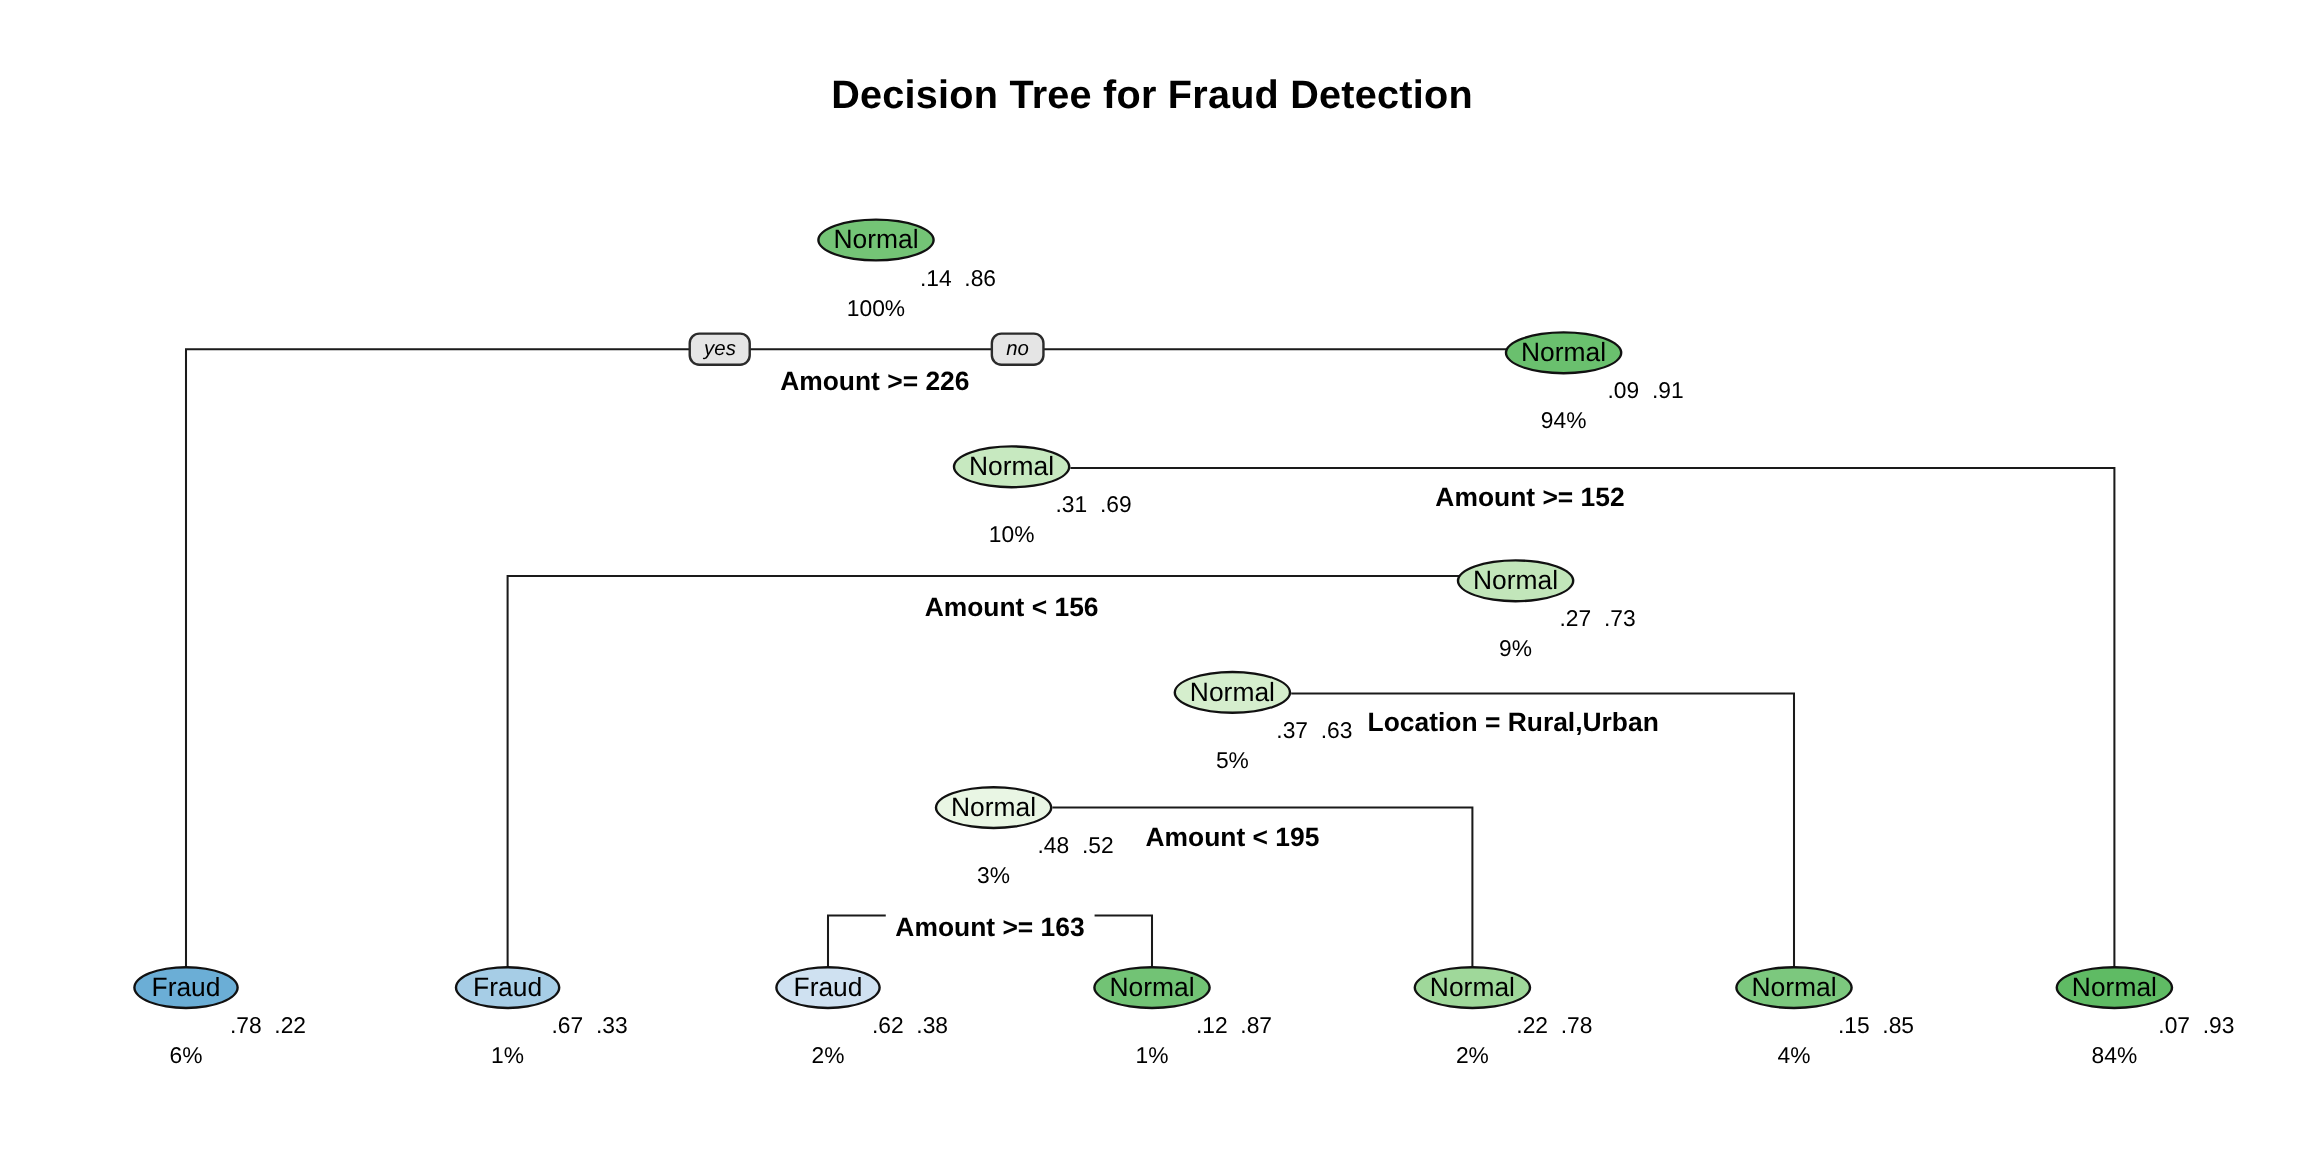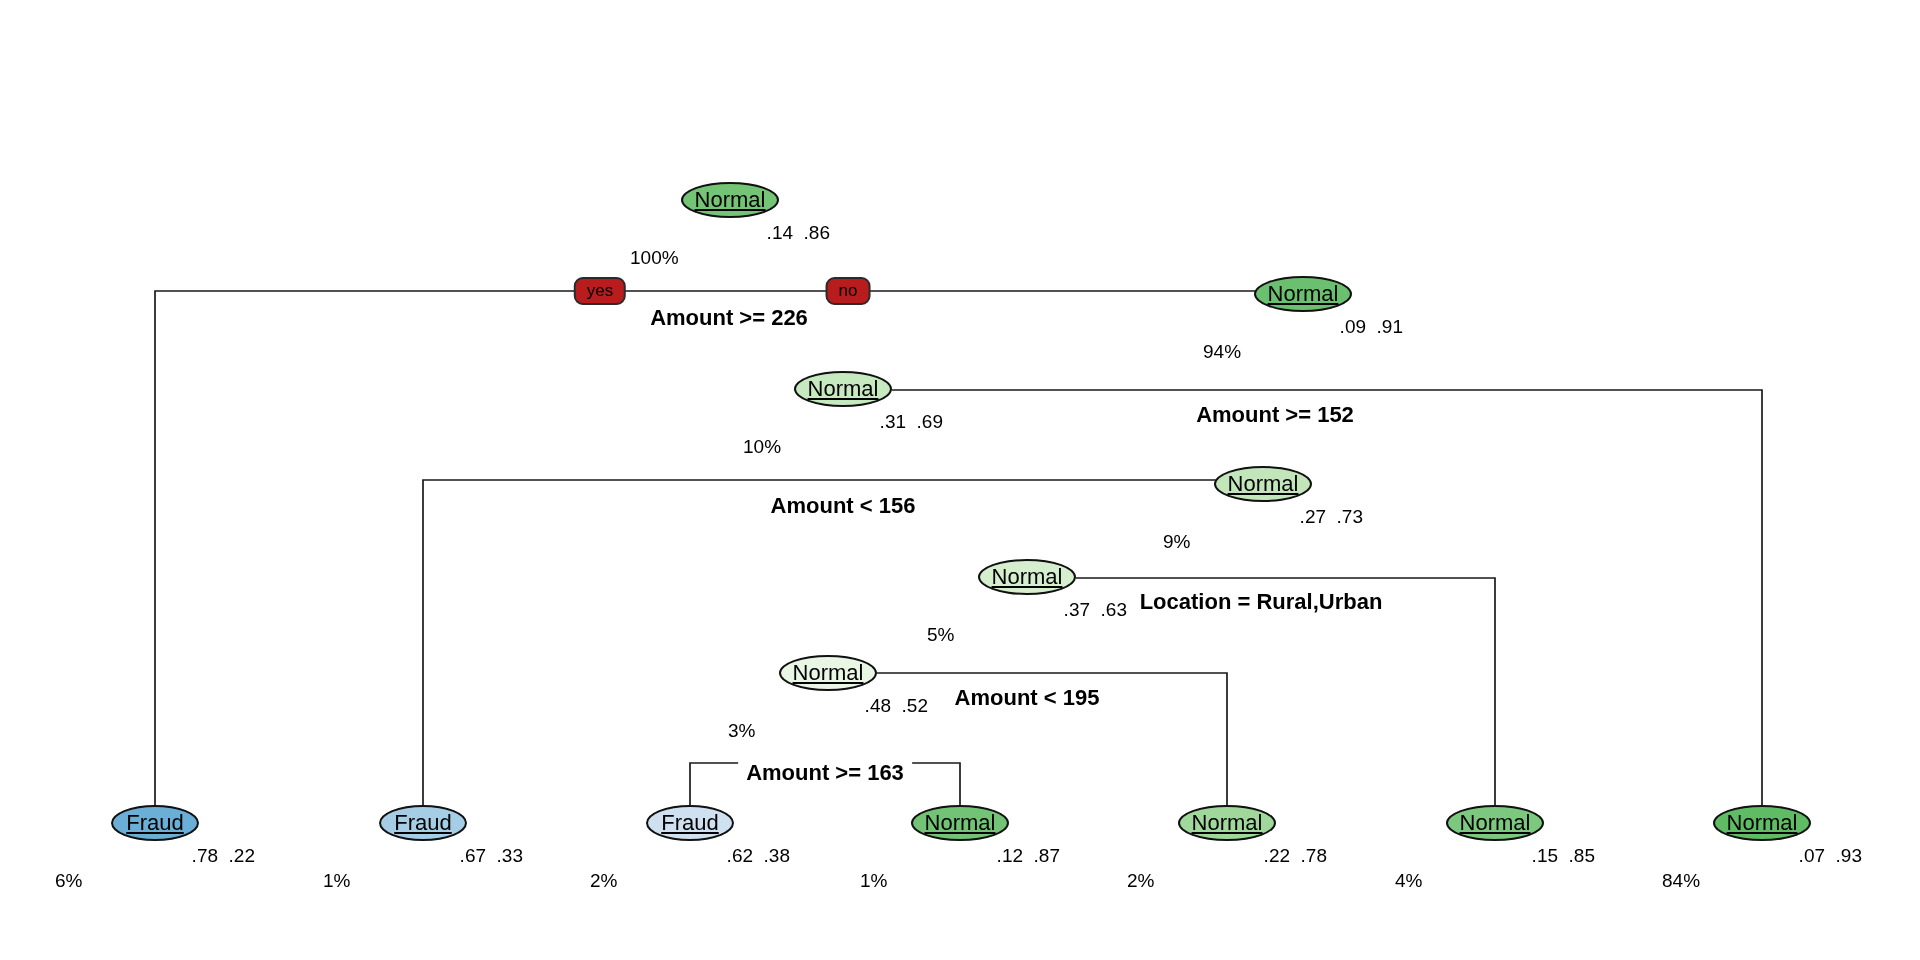--- a/index.html
+++ b/index.html
@@ -12,46 +12,47 @@
     font-size:33px;font-weight:bold;letter-spacing:0.2px;z-index:2;
   }
   svg.connectors{position:absolute;left:0;top:0;z-index:1;}
   .split{
     position:absolute;transform:translate(-50%,-50%);
     background:#ffffff;padding:0 8px;font-weight:bold;font-size:22px;
     white-space:nowrap;z-index:2;line-height:26px;margin-top:27px;
   }
   .badge{
     position:absolute;transform:translate(-50%,-50%);
-    border:2px solid #2b2b2b;border-radius:9px;background:#b91c1c;
-    font-size:17px;line-height:17px;padding:3px 11px 4px;
+    border:2px solid #2b2b2b;border-radius:9px;background:#e5e5e5;
+    font-style:italic;font-size:17px;line-height:17px;padding:3px 11px 4px;
     z-index:2;
   }
   .node{position:absolute;width:0;height:0;z-index:3;}
   .ellipse{
     position:absolute;transform:translate(-50%,-50%);
     width:98px;height:36px;border:2px solid #111;border-radius:50%;
     display:flex;align-items:center;justify-content:center;
-    font-size:22px;line-height:22px;box-sizing:border-box;text-decoration:underline;
+    font-size:22px;line-height:22px;box-sizing:border-box;
   }
   .ellipse.fraud{width:88px;}
   .probs{
     position:absolute;left:-100px;top:22px;width:200px;text-align:right;
     font-size:19px;line-height:21px;white-space:pre;
   }
   .pct{
-    position:absolute;left:-100px;top:47px;width:200px;
+    position:absolute;left:-100px;top:47px;width:200px;text-align:center;
     font-size:19px;line-height:21px;
   }
 </style>
 </head>
 <body>
 
 <div class="canvas">
 
+  <div class="title">Decision Tree for Fraud Detection</div>
 
   <svg class="connectors" width="1920" height="960" viewBox="0 0 1920 960">
     <g fill="none" stroke="#1a1a1a" stroke-width="1.7">
       <path d="M155,806 V291 H1256"></path>
       <path d="M892,390 H1762 V806"></path>
       <path d="M423,806 V480 H1216"></path>
       <path d="M1076,578 H1495 V806"></path>
       <path d="M877,673 H1227 V806"></path>
       <path d="M690,806 V763 H960 V806"></path>
     </g>

